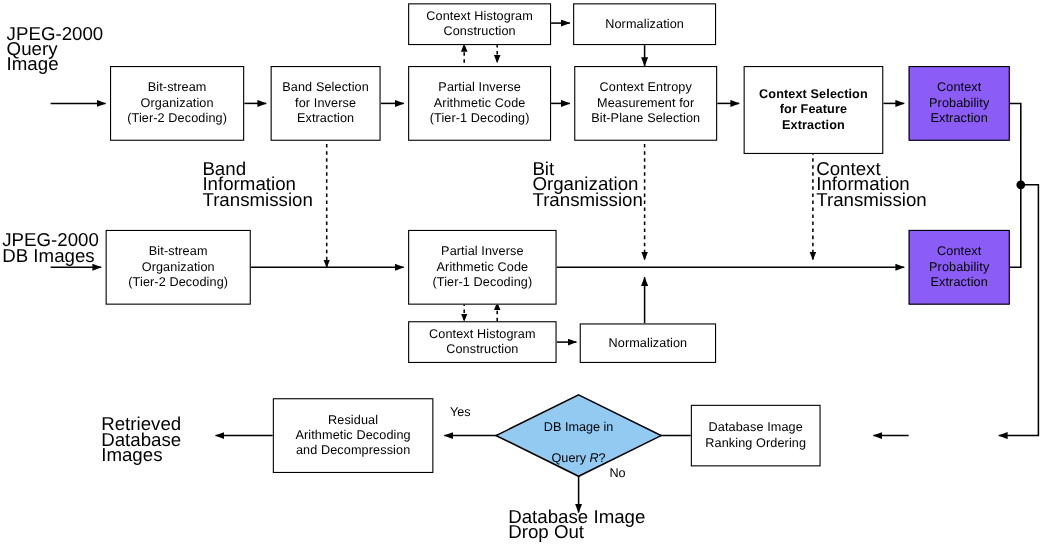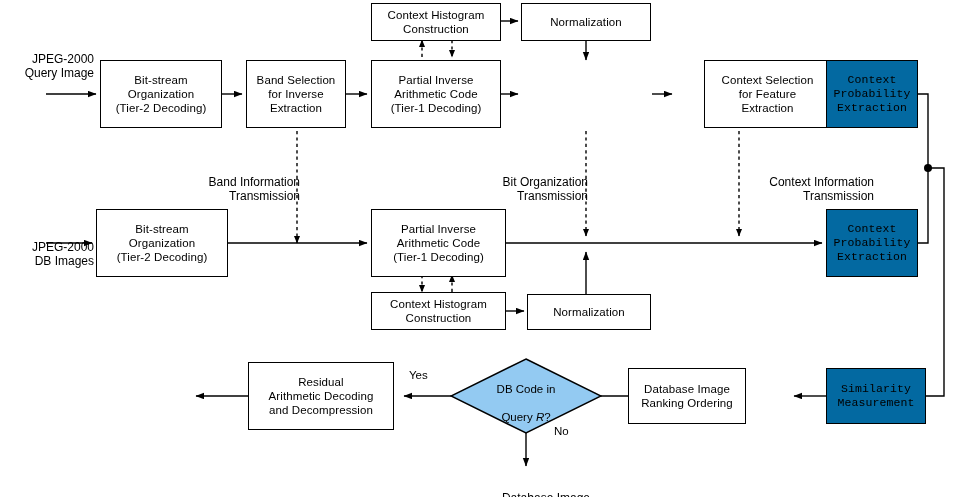--- a/index.html
+++ b/index.html
@@ -34,22 +34,21 @@
     align-items: center;
     justify-content: center;
     text-align: center;
     font-size: 11.5px;
     line-height: 14px;
     color: #000000;
     letter-spacing: 0.1px;
     z-index: 3;
   }
   .node.blue {
-    background: #0369a1;
-    font-family: Liberation Mono, monospace;
+    background: #8b5cf6;
   }
   .node .lbl {
     white-space: pre-line;
     padding: 0 3px;
   }
   .diamond {
     position: absolute;
     z-index: 3;
   }
   .diamond .dlabel {
@@ -62,27 +61,26 @@
     align-items: center;
     justify-content: center;
     text-align: center;
     font-size: 11.5px;
     line-height: 14px;
     white-space: pre-line;
     color: #000;
   }
   .ftext {
     position: absolute;
-    font-size: 12px;
-    line-height: 14px;
-    text-align: right;
+    font-size: 17px;
+    line-height: 14px;
+    text-align: left;
     white-space: pre-line;
     color: #000000;
     z-index: 3;
-    margin-top: 28px;
   }
   .edge-label {
     position: absolute;
     font-size: 11.5px;
     line-height: 14px;
     color: #000;
     z-index: 3;
     white-space: nowrap;
     text-align: right;
   }
@@ -151,20 +149,22 @@
       <path d="M452,292 L452,275" marker-end="url(#ard)"></path>
     </g>
   </svg>
 
   <div class="ftext" style="left:6px; top:24px; width:88px;">JPEG-2000
 Query Image</div>
 
   <div class="ftext" style="left:2px; top:212px; width:92px;">JPEG-2000
 DB Images</div>
 
+  <div class="ftext" style="left:92px; top:379px; width:110px;">Retrieved
+Database Images</div>
 
   <div class="ftext" style="left:462px; top:463px; width:128px;">Database Image
 Drop Out</div>
 
   <div class="ftext" style="left:184px; top:147px; width:116px;">Band Information
 Transmission</div>
 
   <div class="ftext" style="left:484px; top:147px; width:104px;">Bit Organization
 Transmission</div>
 
@@ -195,22 +195,27 @@
 for Inverse
 Extraction</span>
   </div>
 
   <div class="node" style="left:371px; top:60px; width:130px; height:68px;">
     <span class="lbl">Partial Inverse
 Arithmetic Code
 (Tier-1 Decoding)</span>
   </div>
 
-
-  <div class="node" style="left:704px; top:60px; width:127px; height:68px;">
+  <div class="node" style="left:522px; top:60px; width:130px; height:68px;">
+    <span class="lbl">Context Entropy
+Measurement for
+Bit-Plane Selection</span>
+  </div>
+
+  <div class="node" style="left:676px; top:60px; width:127px; height:80px;font-weight:bold;">
     <span class="lbl">Context Selection
 for Feature
 Extraction</span>
   </div>
 
   <div class="node blue" style="left:826px; top:60px; width:92px; height:68px;">
     <span class="lbl">Context
 Probability
 Extraction</span>
   </div>
@@ -246,30 +251,26 @@
     <span class="lbl">Residual
 Arithmetic Decoding
 and Decompression</span>
   </div>
 
   <div class="node" style="left:628px; top:368px; width:118px; height:56px;">
     <span class="lbl">Database Image
 Ranking Ordering</span>
   </div>
 
-  <div class="node blue" style="left:826px; top:368px; width:100px; height:56px;">
-    <span class="lbl">Similarity
-Measurement</span>
-  </div>
 
   <div class="diamond" style="left:450px; top:358px; width:152px; height:76px;">
     <svg width="152" height="76" viewBox="0 0 152 76" xmlns="http://www.w3.org/2000/svg">
       <polygon points="76,1 151,38 76,75 1,38" fill="#93caf2" stroke="#000" stroke-width="1.4"></polygon>
     </svg>
     <div class="dlabel">
       <div>
-        <span>DB Code in</span><br>
+        <span>DB Image in</span><br>
         <span>Query </span><span class="ital">R</span><span>?</span>
       </div>
     </div>
   </div>
 
 </div>
 
 </body></html>

